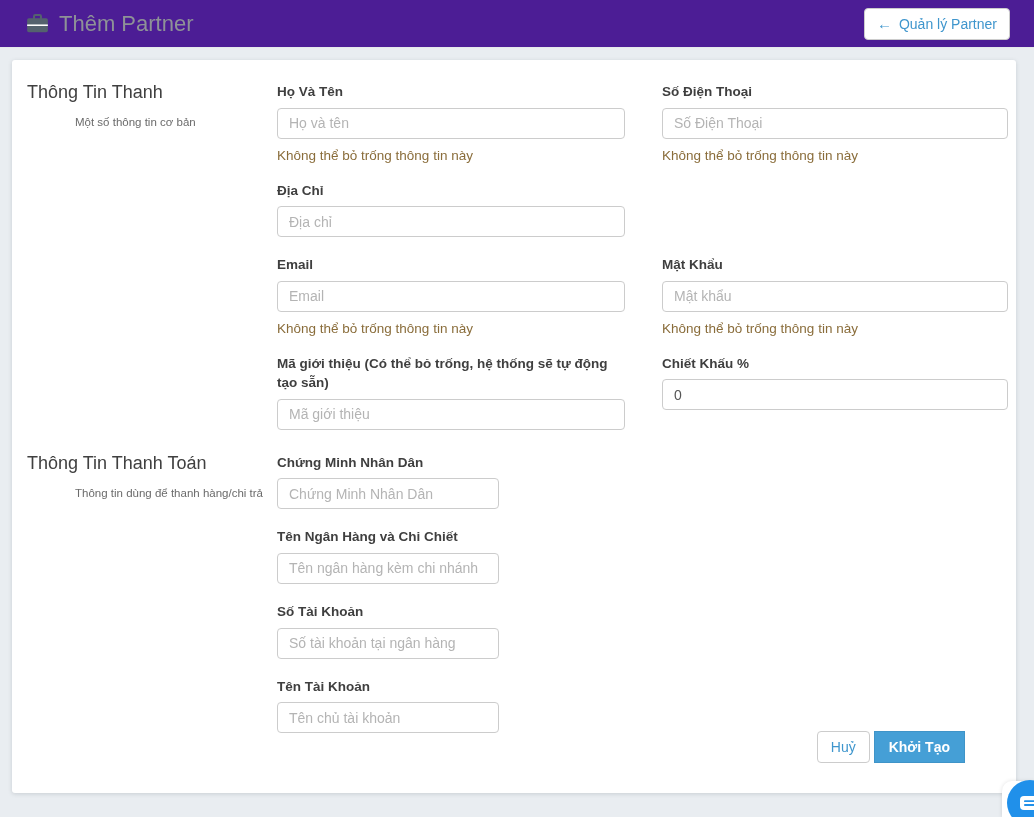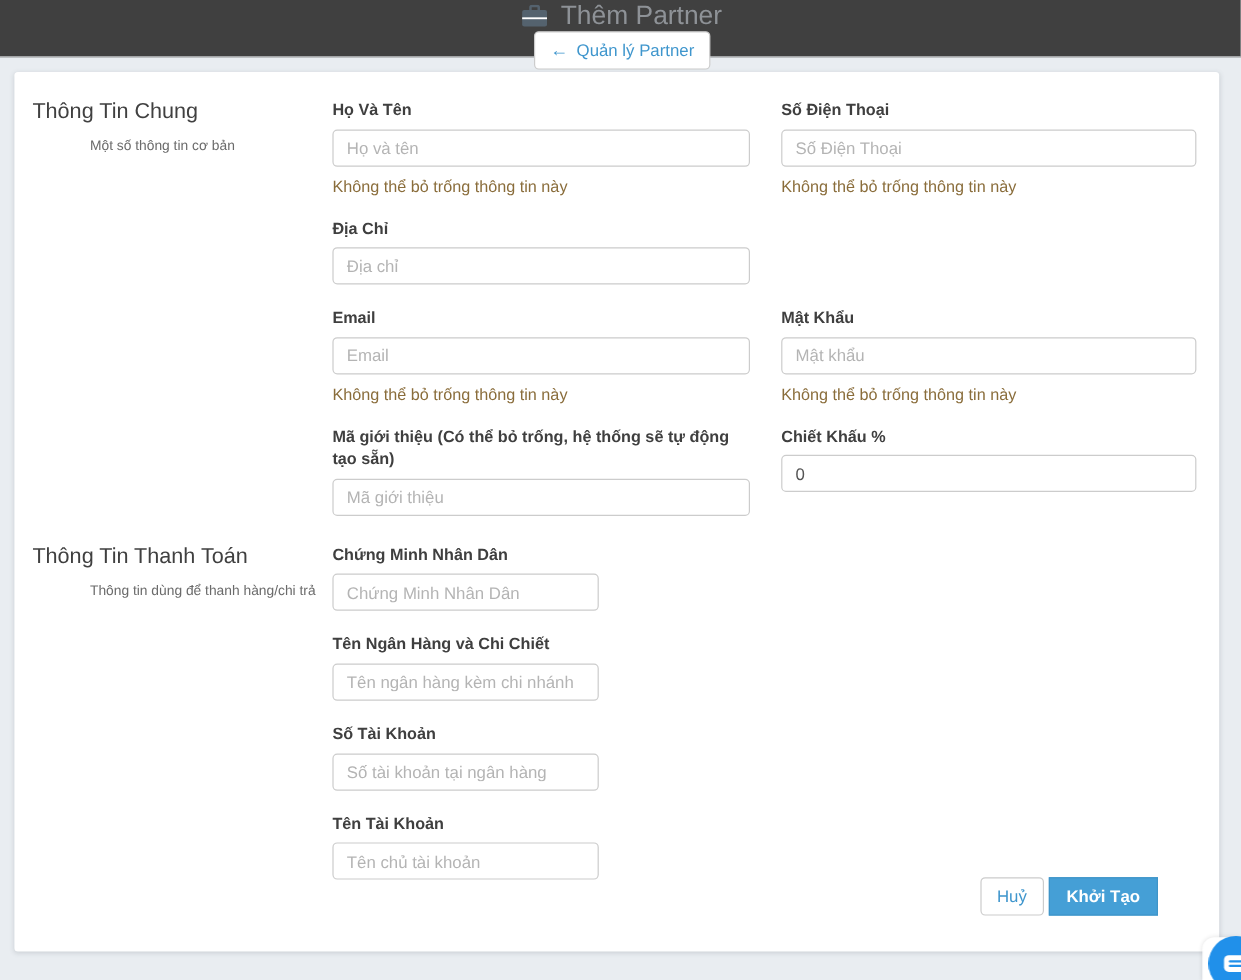--- a/index.html
+++ b/index.html
@@ -7,27 +7,26 @@
     margin: 0; padding: 0;
     width: 1034px; height: 817px;
     overflow: hidden;
     background: #e9edf1;
     font-family: "Liberation Sans", sans-serif;
   }
 
   
   .topbar {
     height: 48px;
-    background: #404040;
+    background: #4c1d95;
     border-bottom: 1px solid #e5e8eb;
     display: flex;
     align-items: center;
     justify-content: space-between;
     padding: 0 24px 0 27px;
-    flex-direction: column;
   }
   .page-title {
     display: flex; align-items: center; gap: 11px;
     color: #8e9297; font-size: 22px; font-weight: 400;
   }
   .btn-outline {
     display: inline-flex; align-items: center; gap: 7px;
     background: #fff;
     border: 1px solid #cccccc;
     border-radius: 4px;
@@ -55,21 +54,21 @@
   .section-info { flex: 0 0 250px; padding-right: 14px; }
   .section-title {
     margin: 0 0 12px 0;
     font-size: 18px; font-weight: 400; color: #404040;
   }
   .section-subtitle { font-size: 11.5px; color: #6b6b6b; line-height: 1.3; margin-left: 48px; }
 
   .fields-grid {
     display: grid;
     grid-template-columns: 348px 346px;
-    column-gap: 26px;
+    column-gap: 37px;
     align-content: start;
   }
   .fields-col { display: block; }
 
   .form-group { margin-bottom: 18px; }
   .field-label {
     display: block;
     font-size: 13.5px; font-weight: 700; color: #3f3f3f;
     line-height: 1.45;
     margin-bottom: 6px;
@@ -159,21 +158,21 @@
   <button class="btn-outline">
     <span class="back-arrow">←</span>
     <span>Quản lý Partner</span>
   </button>
 </div>
 
 <div class="card">
 
   <div class="section-row">
     <div class="section-info">
-      <h2 class="section-title">Thông Tin Chung</h2>
+      <h2 class="section-title">Thông Tin Thanh</h2>
       <div class="section-subtitle">Một số thông tin cơ bản</div>
     </div>
     <div class="fields-grid">
 
       <div class="form-group">
         <label class="field-label">Họ Và Tên</label>
         <input class="form-control" type="text" placeholder="Họ và tên" style="">
         <div class="help-warning">Không thể bỏ trống thông tin này</div>
       </div>
 

